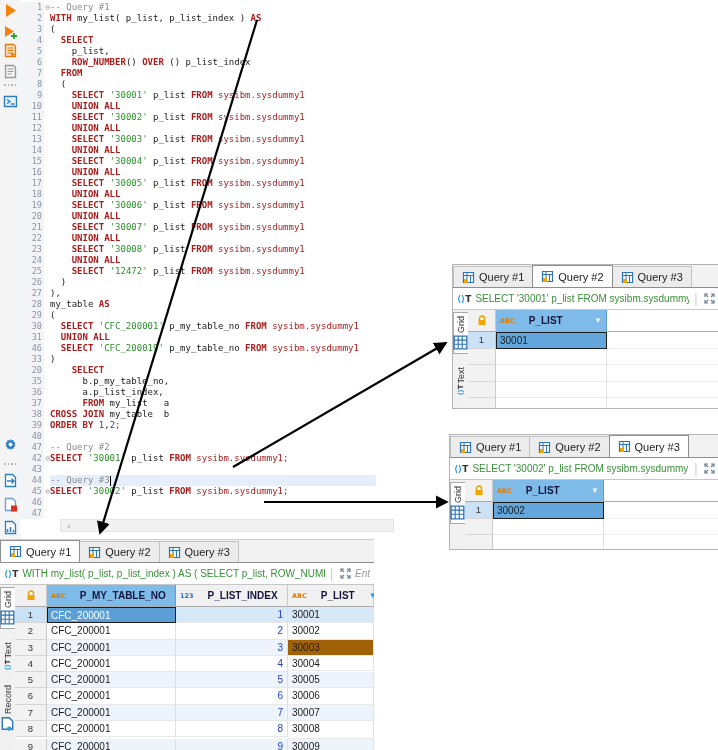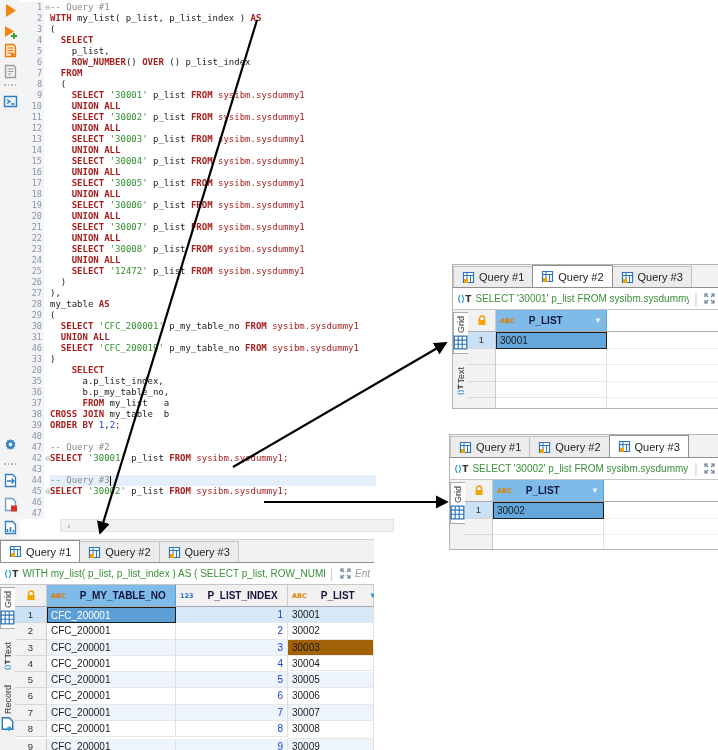--- a/index.html
+++ b/index.html
@@ -206,22 +206,22 @@
         <div class="ed-line"><span class="tk-p">    </span><span class="tk-k">SELECT</span><span class="tk-p"> </span><span class="tk-s">'12472'</span><span class="tk-p"> p_list </span><span class="tk-k">FROM</span><span class="tk-p"> </span><span class="tk-t">sysibm.sysdummy1</span></div>
         <div class="ed-line"><span class="tk-p">  )</span></div>
         <div class="ed-line"><span class="tk-p">),</span></div>
         <div class="ed-line"><span class="tk-p">my_table </span><span class="tk-k">AS</span></div>
         <div class="ed-line"><span class="tk-p">(</span></div>
         <div class="ed-line"><span class="tk-p">  </span><span class="tk-k">SELECT</span><span class="tk-p"> </span><span class="tk-s">'CFC_200001'</span><span class="tk-p"> p_my_table_no </span><span class="tk-k">FROM</span><span class="tk-p"> </span><span class="tk-t">sysibm.sysdummy1</span></div>
         <div class="ed-line"><span class="tk-p">  </span><span class="tk-k">UNION ALL</span></div>
         <div class="ed-line"><span class="tk-p">  </span><span class="tk-k">SELECT</span><span class="tk-p"> </span><span class="tk-s">'CFC_200019'</span><span class="tk-p"> p_my_table_no </span><span class="tk-k">FROM</span><span class="tk-p"> </span><span class="tk-t">sysibm.sysdummy1</span></div>
         <div class="ed-line"><span class="tk-p">)</span></div>
         <div class="ed-line"><span class="tk-p">    </span><span class="tk-k">SELECT</span></div>
+        <div class="ed-line"><span class="tk-p">      b.p_my_table_no,</span></div>
         <div class="ed-line"><span class="tk-p">      a.p_list_index,</span></div>
-        <div class="ed-line"><span class="tk-p">      b.p_my_table_no,</span></div>
         <div class="ed-line"><span class="tk-p">      </span><span class="tk-k">FROM</span><span class="tk-p"> my_list   a</span></div>
         <div class="ed-line"><span class="tk-k">CROSS JOIN</span><span class="tk-p"> my_table  b</span></div>
         <div class="ed-line"><span class="tk-k">ORDER BY</span><span class="tk-p"> </span><span class="tk-n">1</span><span class="tk-p">,</span><span class="tk-n">2</span><span class="tk-t">;</span></div>
         <div class="ed-line"></div>
         <div class="ed-line"><span class="tk-c">-- Query #2</span></div>
         <div class="ed-line"><span class="tk-k">SELECT</span><span class="tk-p"> </span><span class="tk-s">'30001'</span><span class="tk-p"> p_list </span><span class="tk-k">FROM</span><span class="tk-p"> </span><span class="tk-t">sysibm.sysdummy1</span><span class="tk-t">;</span></div>
         <div class="ed-line"></div>
         <div class="ed-line cur"><span class="tk-c">-- Query #3</span><span class="cursor"></span></div>
         <div class="ed-line"><span class="tk-k">SELECT</span><span class="tk-p"> </span><span class="tk-s">'30002'</span><span class="tk-p"> p_list </span><span class="tk-k">FROM</span><span class="tk-p"> </span><span class="tk-t">sysibm.sysdummy1</span><span class="tk-t">;</span></div>
         <div class="ed-line"></div>

